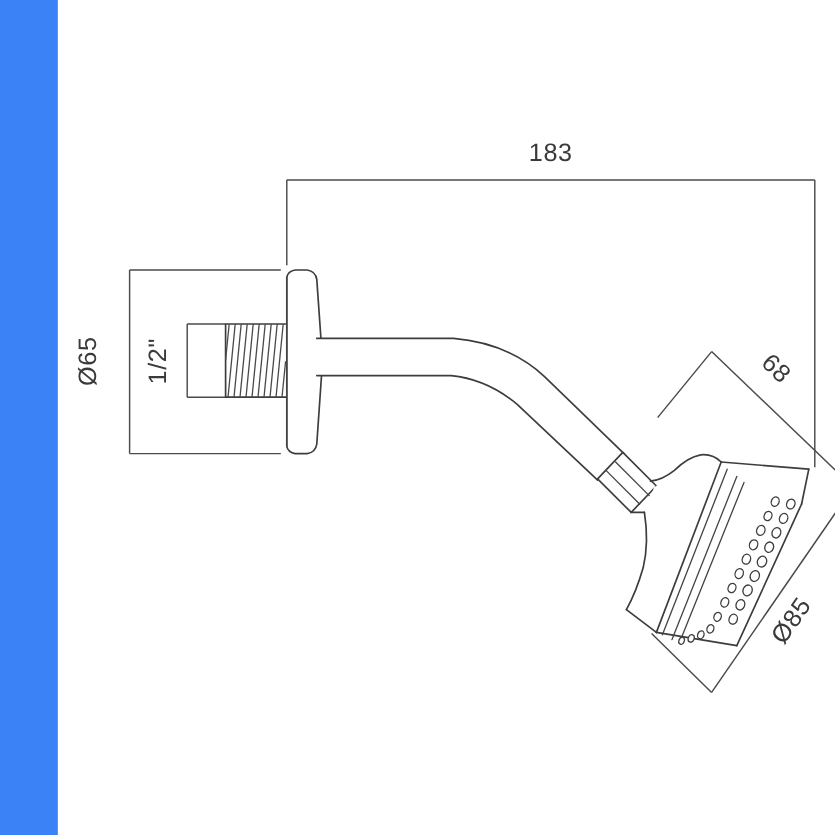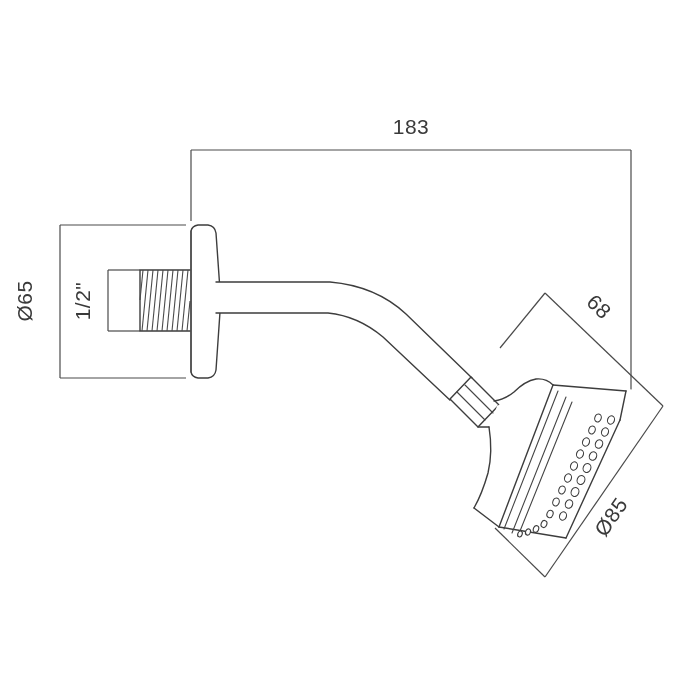--- a/index.html
+++ b/index.html
@@ -10,21 +10,22 @@
   body {
     width: 696px;
     height: 696px;
     font-family: "Liberation Sans", sans-serif;
     overflow: hidden;
   }
   #drawing-root {
     position: relative;
     width: 612px;
     height: 696px;
-    background: #fdba74;
+    background: #3b82f6;
+    padding-left: 48px;
   }
   svg#technical-drawing {
     display: block;
     width: 696px;
     height: 696px;
   }
   .dim-line {
     fill: none;
     stroke: #4a4a4a;
     stroke-width: 1.2;

